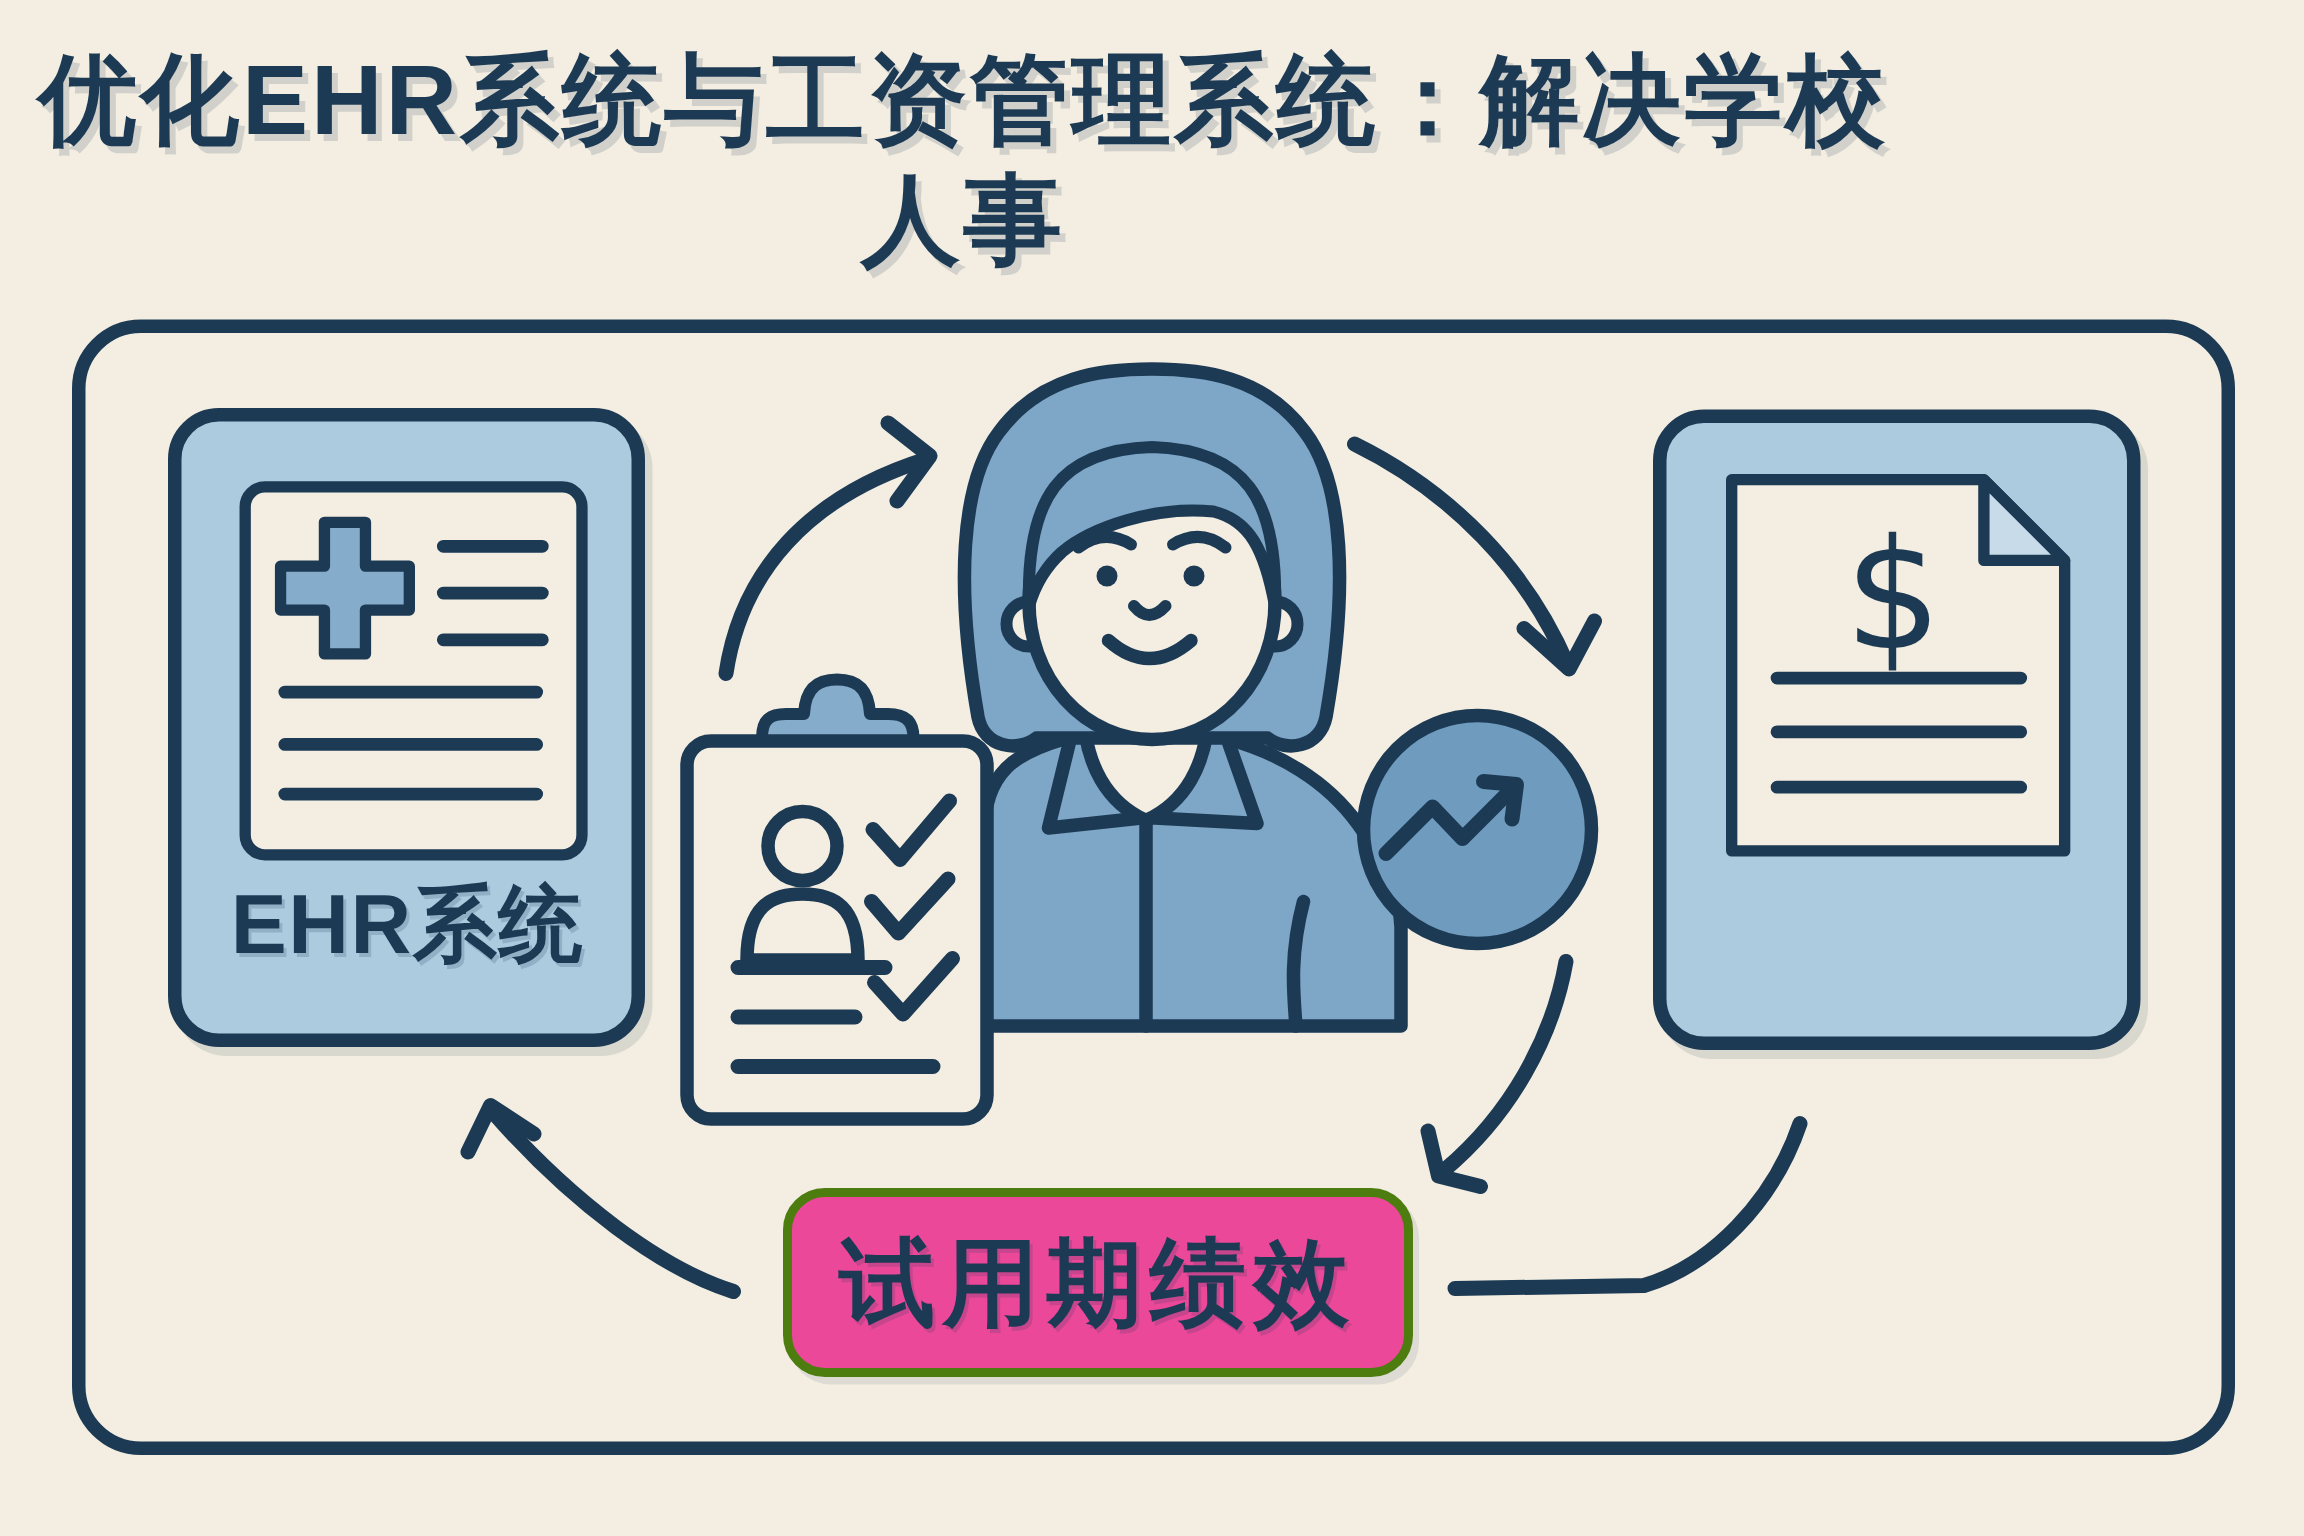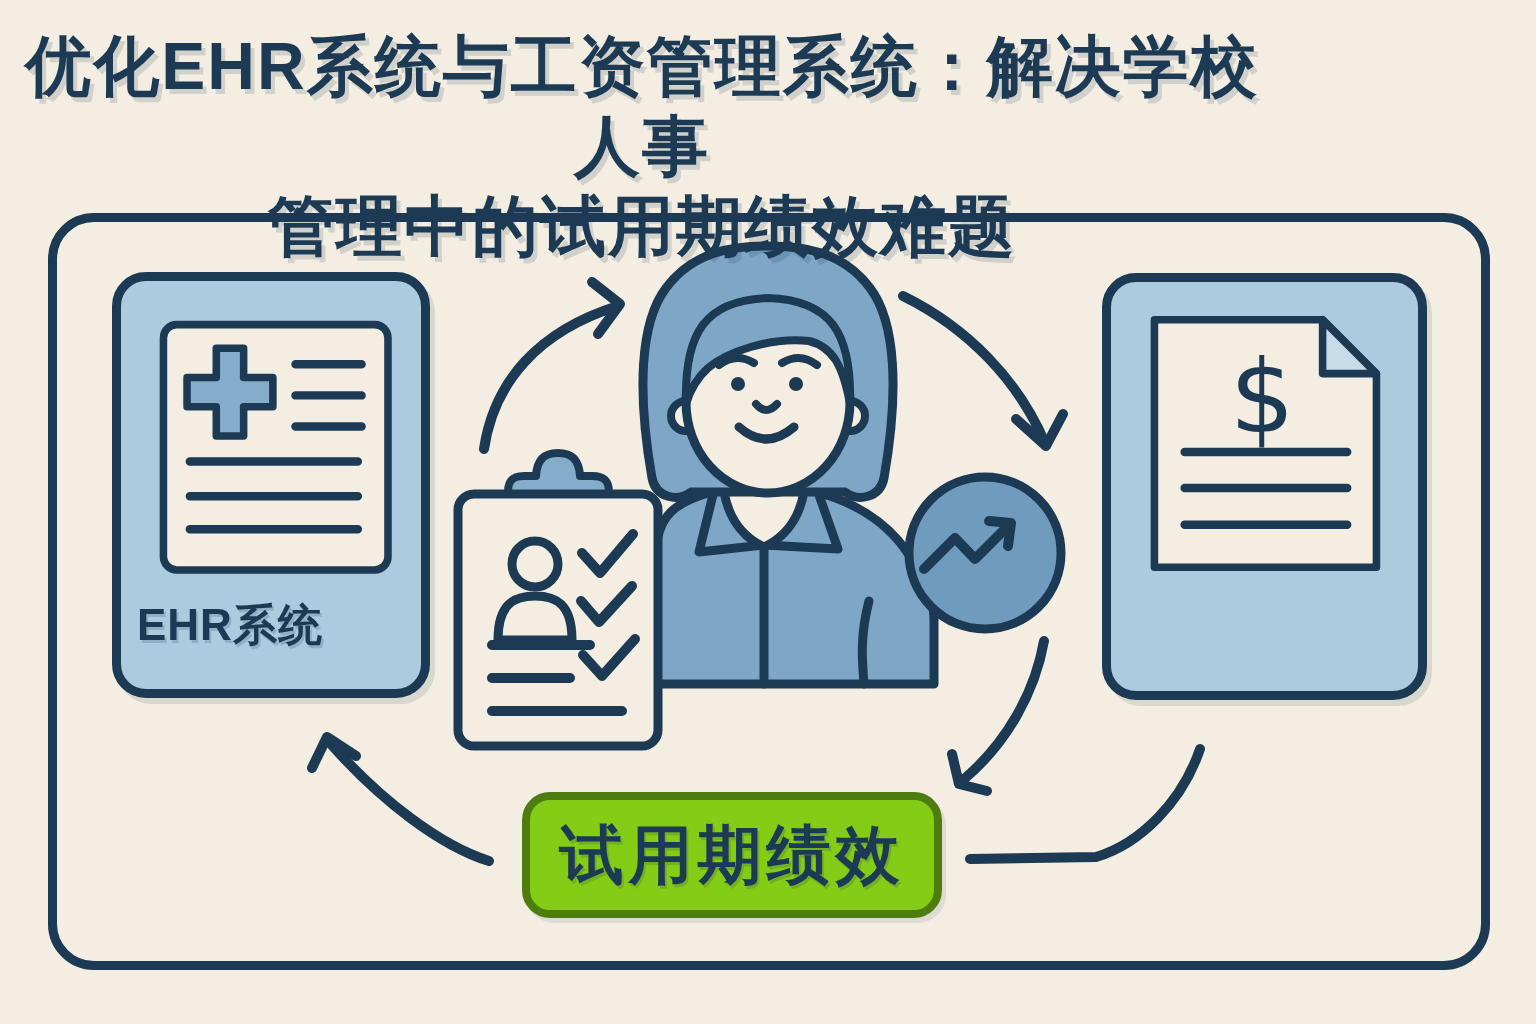--- a/index.html
+++ b/index.html
@@ -25,44 +25,43 @@
   .card{
     position:absolute;background:#accbdf;border:9px solid #1d3a55;
     border-radius:34px;box-sizing:border-box;
     box-shadow:5px 6px 0 rgba(29,58,85,0.12);
     z-index:2;
   }
   .card-left{left:112px;top:272px;width:318px;height:426px;}
   .card-right{left:1102px;top:273px;width:325px;height:427px;}
   .card svg{position:absolute;left:0;top:0;width:100%;height:100%;}
   .card-label{
-    position:absolute;left:16px;right:0;bottom:34px;text-align:left;
-    font-size:44px;font-weight:bold;letter-spacing:1px;color:#1d3a55;
+    position:absolute;left:1px;right:0;bottom:34px;text-align:center;
+    font-size:56px;font-weight:bold;letter-spacing:1px;color:#1d3a55;
     text-shadow:2px 3px 0 rgba(29,58,85,0.18);
   }
   #art{position:absolute;left:0;top:0;z-index:3;pointer-events:none;}
   .bottom-label{
     position:absolute;left:522px;top:792px;width:420px;height:126px;
-    background:#84cc16;border:8px solid #4d7c0f;border-radius:28px;
+    background:#ec4899;border:6px solid #4d7c0f;border-radius:28px;
     box-sizing:border-box;display:flex;align-items:center;justify-content:center;
     font-size:64px;font-weight:bold;letter-spacing:5px;color:#1d3a55;
     text-shadow:2px 3px 0 rgba(29,58,85,0.18);
     box-shadow:4px 5px 0 rgba(29,58,85,0.10);
     z-index:4;
   }
   .stroke{fill:none;stroke:#1d3a55;stroke-linecap:round;stroke-linejoin:round;}
 </style>
 </head>
 <body>
 
 <div class="stage">
 
   <div class="title">
     <div>优化EHR系统与工资管理系统：解决学校人事</div>
-    <div>管理中的试用期绩效难题</div>
   </div>
 
   <div class="frame"></div>
 
   <div class="card card-left">
     <svg viewBox="0 0 318 426">
       <rect x="45" y="43" width="238" height="260" rx="14" fill="#f3eee1" stroke="#1d3a55" stroke-width="8"></rect>
       <path d="M 101,68 h 29 v 31 h 31 v 31 h -31 v 31 h -29 v -31 h -31 v -31 h 31 z" fill="#85accb" stroke="#1d3a55" stroke-width="8" stroke-linejoin="round"></path>
       <path class="stroke" stroke-width="9" d="M 185,85 H 255 M 185,118 H 255 M 185,151 H 255"></path>
       <path class="stroke" stroke-width="9" d="M 73,188 H 251 M 73,225 H 251 M 73,260 H 251"></path>

